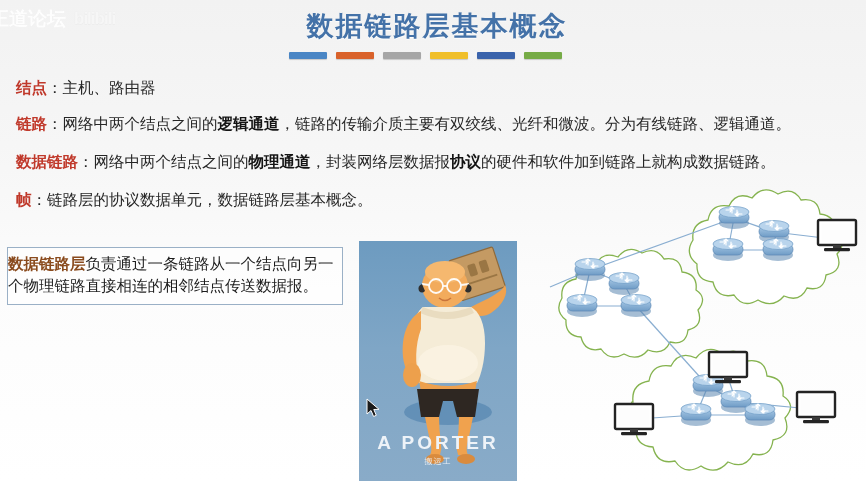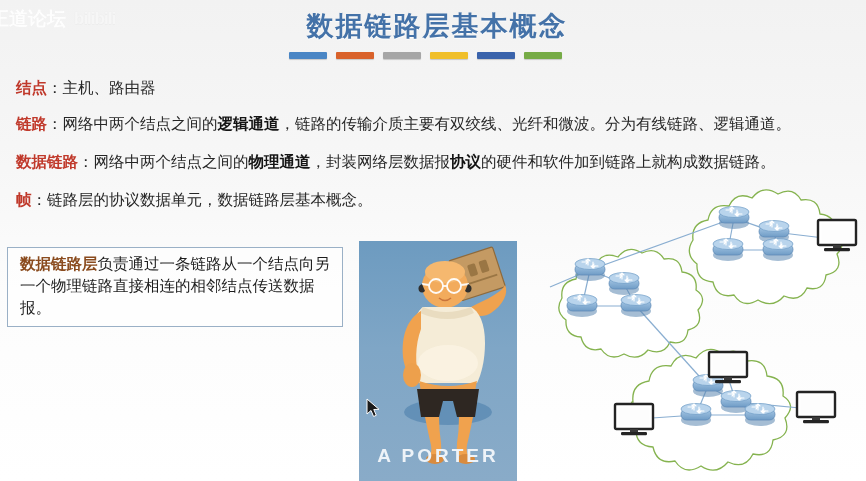--- a/index.html
+++ b/index.html
@@ -62,21 +62,21 @@
   .p4{position:absolute;left:8px;top:118px;}
   .kw{color:#c0392b;font-weight:700;text-align:right;}
   .kw-sep{color:#262626;}
   .bold{font-weight:700;color:#141414;}
 
   
   .callout{
     position:absolute;left:7px;top:247px;width:336px;
     border:1px solid #9ab0c6;
     background:rgba(255,255,255,.55);
-    padding:5px 8px 7px 12px;
+    padding:5px 8px 7px 0;
     font-size:15.5px;line-height:1.42;color:#1d1d1d;
     box-sizing:border-box;
   }
   .callout .hl{color:#8a4b1e;font-weight:700;}
 
   
   .porter{
     position:absolute;left:359px;top:241px;width:158px;height:240px;
     background:linear-gradient(180deg,#6d9bc0 0%,#7fa6c6 45%,#89abc8 100%);
     overflow:hidden;
@@ -187,20 +187,21 @@
       <path d="M58 148 L120 148 L116 176 L98 176 L94 160 L84 160 L80 176 L62 176 Z" fill="#2e2722"></path>
 
       <path d="M66 176 q4 20 6 28 q1 6 -1 10 l10 0 q2 -6 1 -12 q-2 -14 -2 -26 Z" fill="#f0a24e"></path>
       <path d="M100 176 q0 14 -2 26 q-1 6 1 12 l10 0 q-2 -4 -1 -10 q2 -8 6 -28 Z" fill="#f0a24e"></path>
 
       <ellipse cx="76" cy="218" rx="9" ry="5" fill="#d98b3e"></ellipse>
       <ellipse cx="107" cy="218" rx="9" ry="5" fill="#d98b3e"></ellipse>
     </svg>
     <div class="porter-caption">
       <span class="en">A PORTER</span>
+      <span class="cn">搬运工</span>
     </div>
   </div>
 
   <svg class="cursor" width="16" height="22" viewBox="0 0 16 22">
     <path d="M1 1 L1 16 L5 12.5 L7.6 18.5 L10.3 17.3 L7.8 11.5 L13 11.3 Z" fill="#1b1b1b" stroke="#ffffff" stroke-width="1"></path>
   </svg>
 
   <svg class="netdiag" viewBox="0 0 338 311">
     <defs>
       <linearGradient id="rtr" x1="0" y1="0" x2="0" y2="1">

